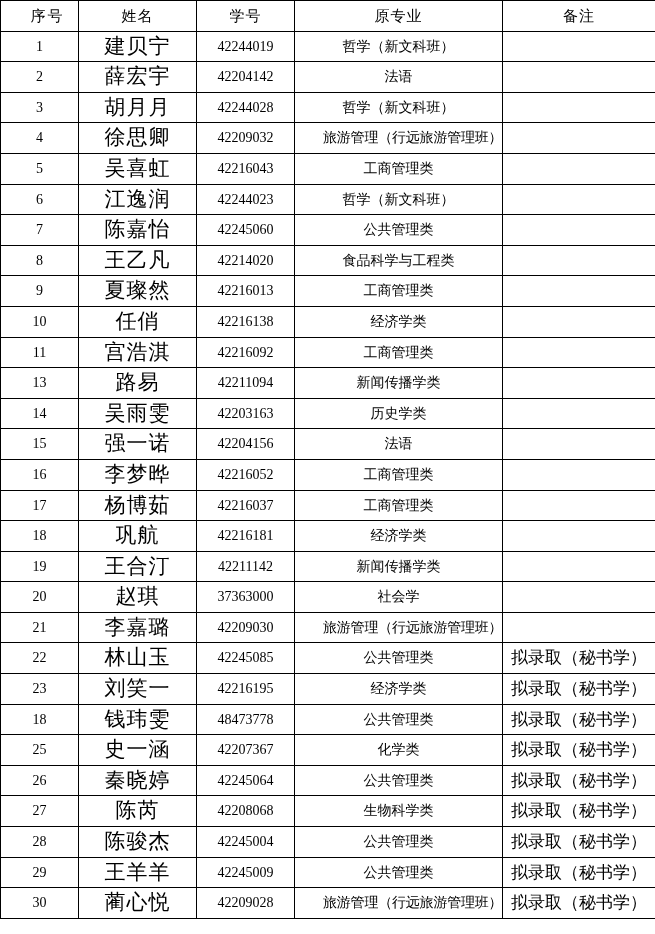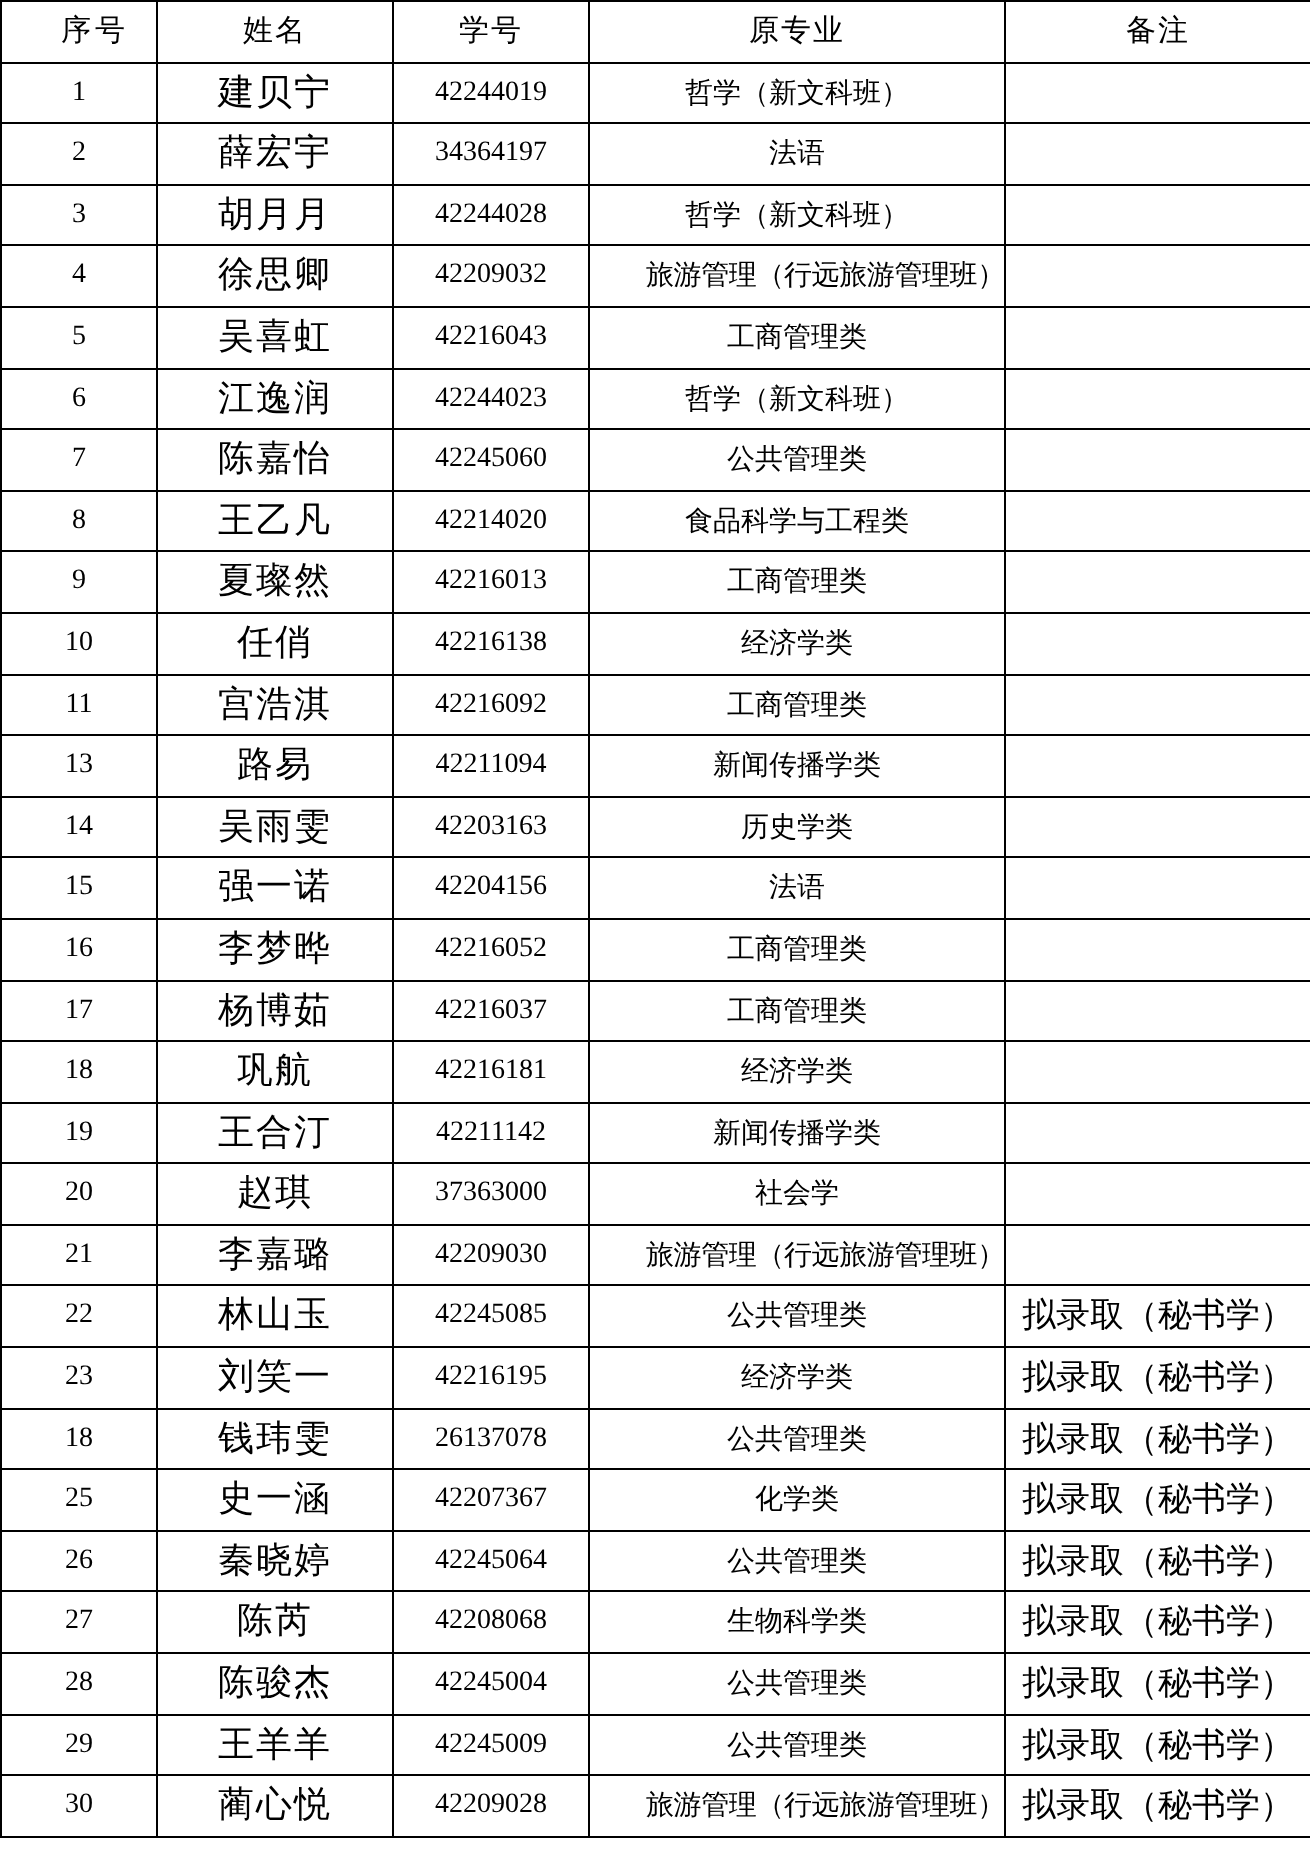--- a/index.html
+++ b/index.html
@@ -46,21 +46,21 @@
     font-weight: normal;
     font-size: 15px;
     letter-spacing: 1px;
   }
   table.roster th.h-idx { letter-spacing: 2px; padding-left: 16px; }
   td.idx {
     font-size: 14px;
     font-family: "Liberation Serif", serif;
   }
   td.name {
-    font-size: 18px;
+    font-size: 21px;
     letter-spacing: 1px;
     font-family: Liberation Serif, serif;
   }
   td.sid {
     font-size: 14px;
     font-family: Liberation Serif, serif;
   }
   td.major {
     font-size: 14px;
   }
@@ -98,21 +98,21 @@
         <tr>
           <td class="idx">1</td>
           <td class="name">建贝宁</td>
           <td class="sid">42244019</td>
           <td class="major">哲学（新文科班）</td>
           <td class="note"></td>
         </tr>
         <tr>
           <td class="idx">2</td>
           <td class="name">薛宏宇</td>
-          <td class="sid">34364197</td>
+          <td class="sid">42204142</td>
           <td class="major">法语</td>
           <td class="note"></td>
         </tr>
         <tr>
           <td class="idx">3</td>
           <td class="name">胡月月</td>
           <td class="sid">42244028</td>
           <td class="major">哲学（新文科班）</td>
           <td class="note"></td>
         </tr>
@@ -245,21 +245,21 @@
         <tr>
           <td class="idx">23</td>
           <td class="name">刘笑一</td>
           <td class="sid">42216195</td>
           <td class="major">经济学类</td>
           <td class="note">拟录取（秘书学）</td>
         </tr>
         <tr>
           <td class="idx">18</td>
           <td class="name">钱玮雯</td>
-          <td class="sid">26137078</td>
+          <td class="sid">48473778</td>
           <td class="major">公共管理类</td>
           <td class="note">拟录取（秘书学）</td>
         </tr>
         <tr>
           <td class="idx">25</td>
           <td class="name">史一涵</td>
           <td class="sid">42207367</td>
           <td class="major">化学类</td>
           <td class="note">拟录取（秘书学）</td>
         </tr>

